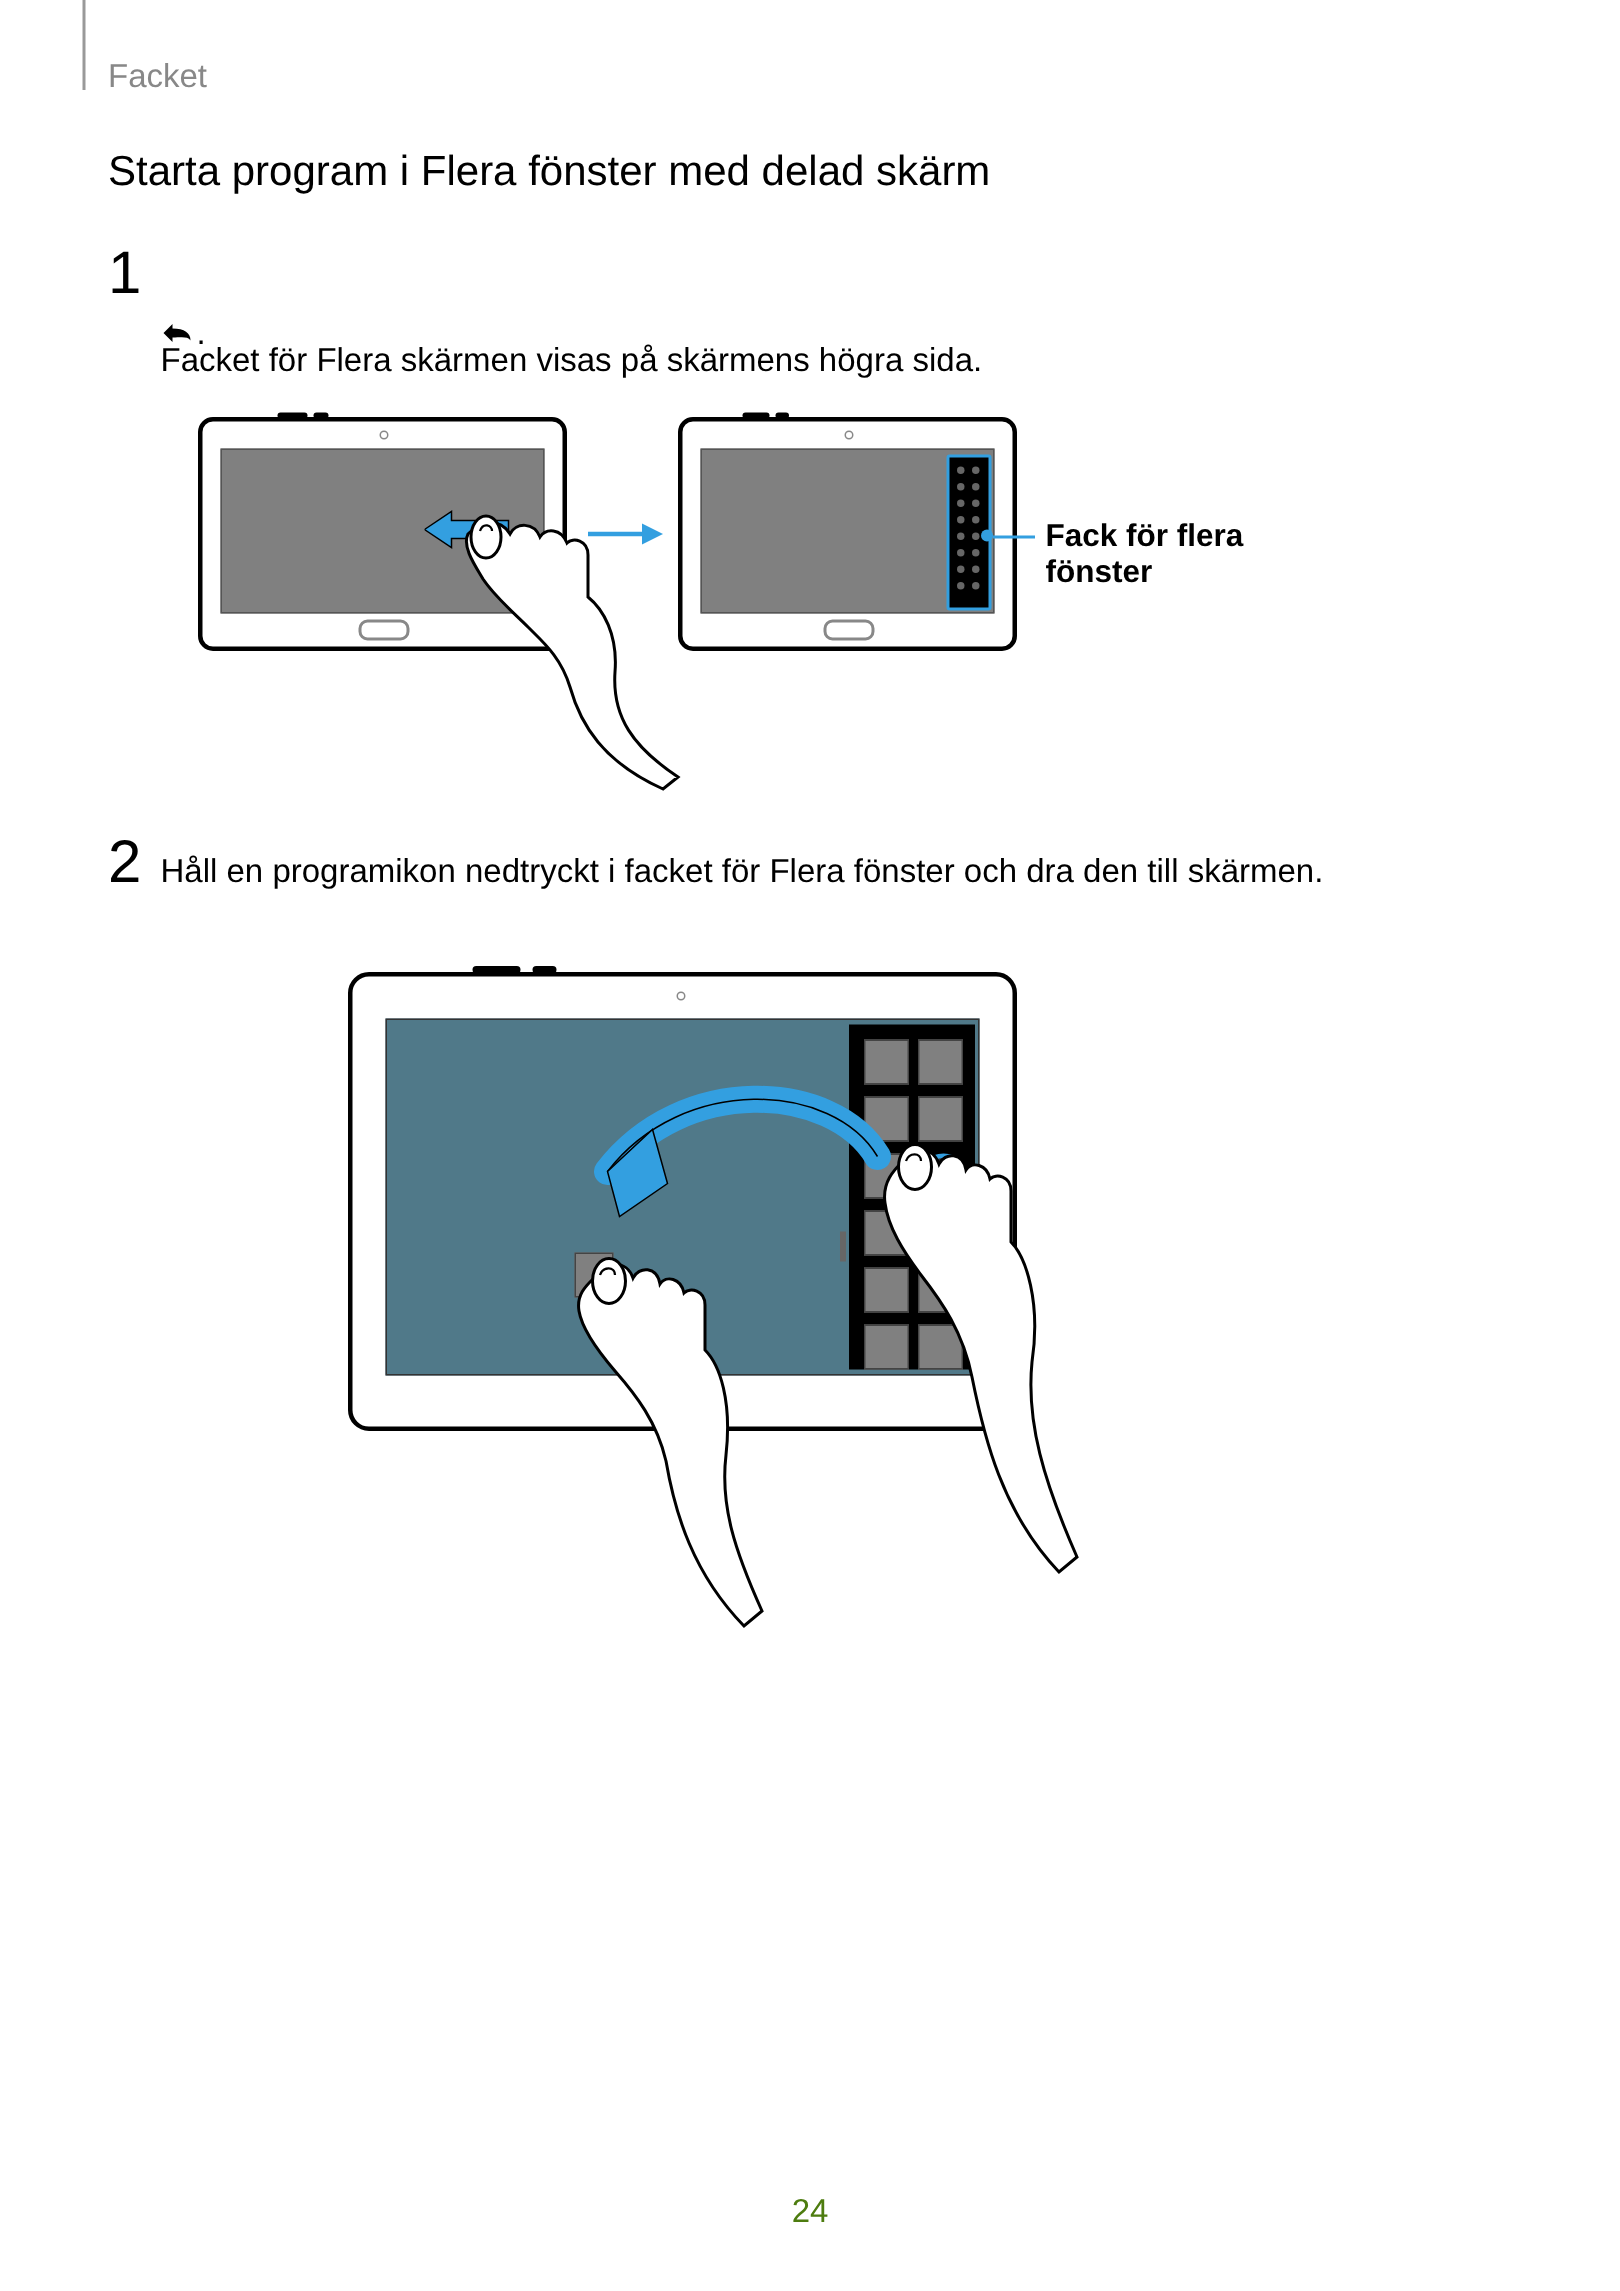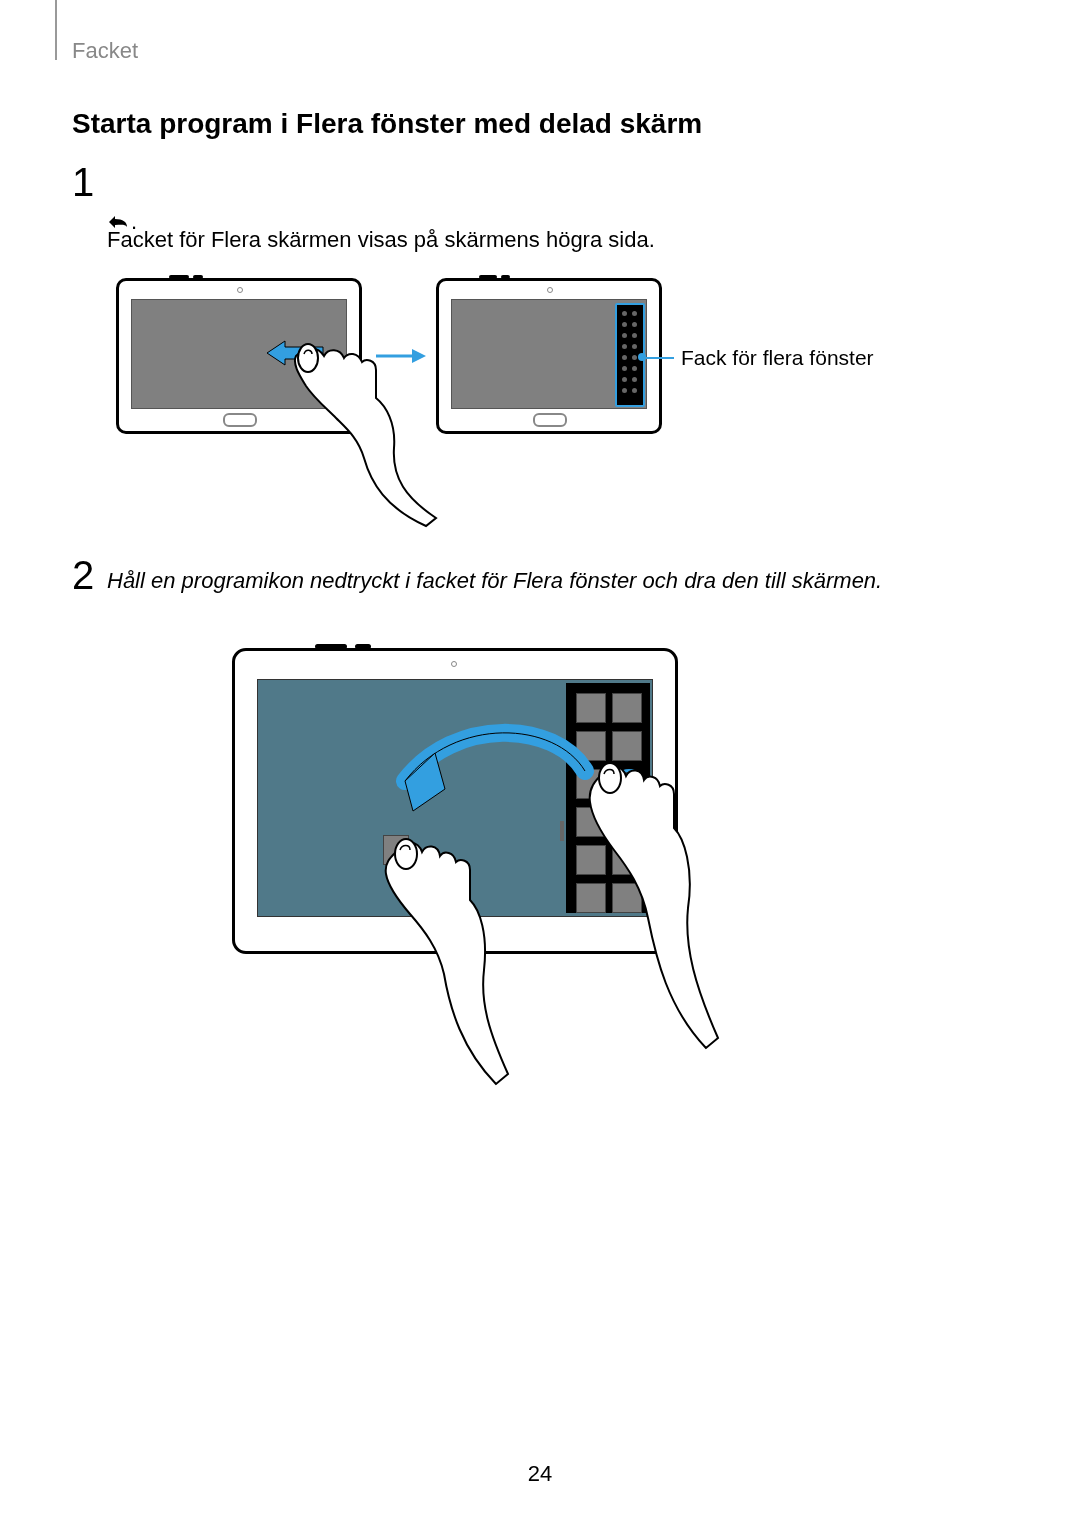--- a/index.html
+++ b/index.html
@@ -22,24 +22,24 @@
   }
   .header-label {
     position: absolute;
     top: 38px;
     left: 72px;
     font-size: 22px;
     color: #888;
   }
   .heading {
     position: absolute;
-    top: 108px;
+    top: 98px;
     left: 72px;
     font-size: 28px;
-    font-weight: bold;
+    font-weight: normal;
   }
   .step-num {
     position: absolute;
     font-size: 40px;
     font-weight: 300;
     font-family: Arial, sans-serif;
   }
   .step1-num { top: 160px; left: 72px; }
   .step1-text {
     position: absolute;
@@ -57,23 +57,24 @@
     position: absolute;
     top: 227px;
     left: 107px;
     font-size: 22px;
   }
 
   
   .figure1 {
     position: absolute;
     top: 278px;
-    left: 116px;
+    left: 132px;
     width: 770px;
     height: 250px;
+    font-weight: bold;
   }
 
   
   .tablet {
     position: absolute;
     border: 3px solid #000;
     border-radius: 10px;
     background: #fff;
   }
   .tablet-screen {
@@ -166,21 +167,20 @@
 
   
   .step2-num { top: 553px; left: 72px; }
   .step2-text {
     position: absolute;
     top: 562px;
     left: 107px;
     right: 80px;
     font-size: 22px;
     line-height: 1.75;
-    font-style: italic;
   }
 
   
   .figure2 {
     position: absolute;
     top: 648px;
     left: 232px;
     width: 500px;
     height: 420px;
   }
@@ -248,21 +248,21 @@
     border: 1px solid #444;
   }
 
   
   .page-num {
     position: absolute;
     bottom: 40px;
     width: 100%;
     text-align: center;
     font-size: 22px;
-    color: #000000;
+    color: #4d7c0f;
   }
 </style>
 </head>
 <body>
 
 <div class="header-line"></div>
 <div class="header-label">Facket</div>
 
 <div class="heading">Starta program i Flera fönster med delad skärm</div>
 

